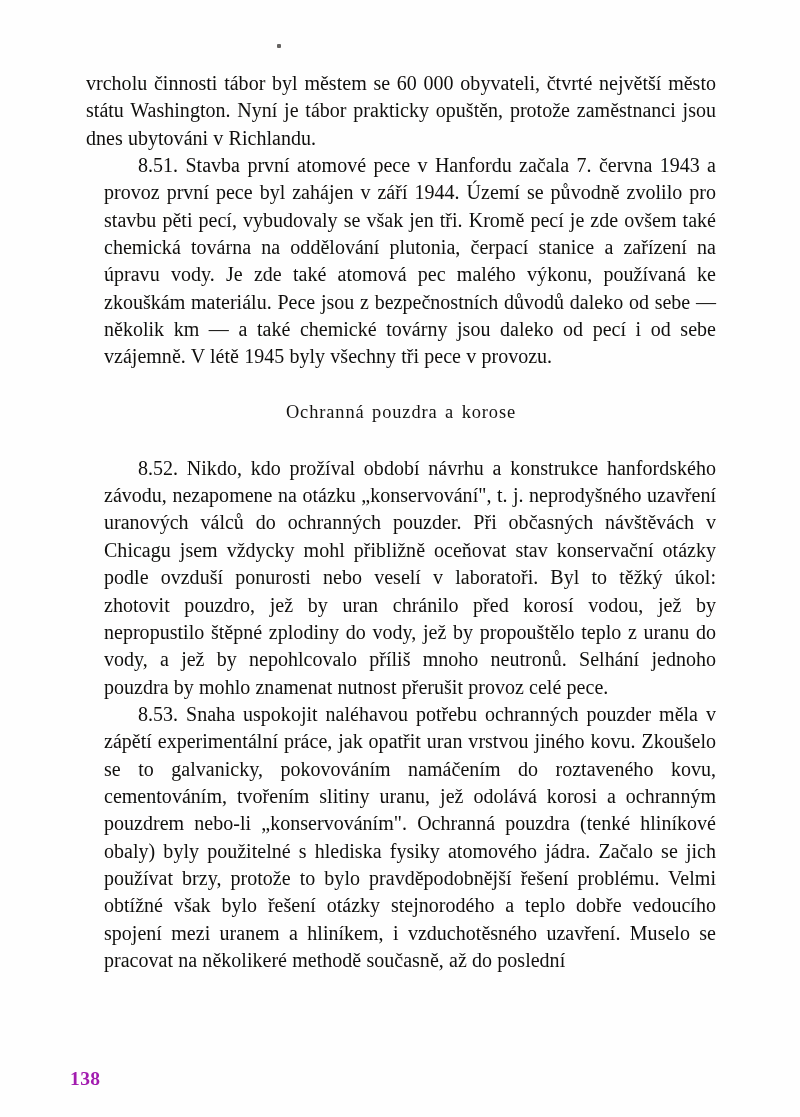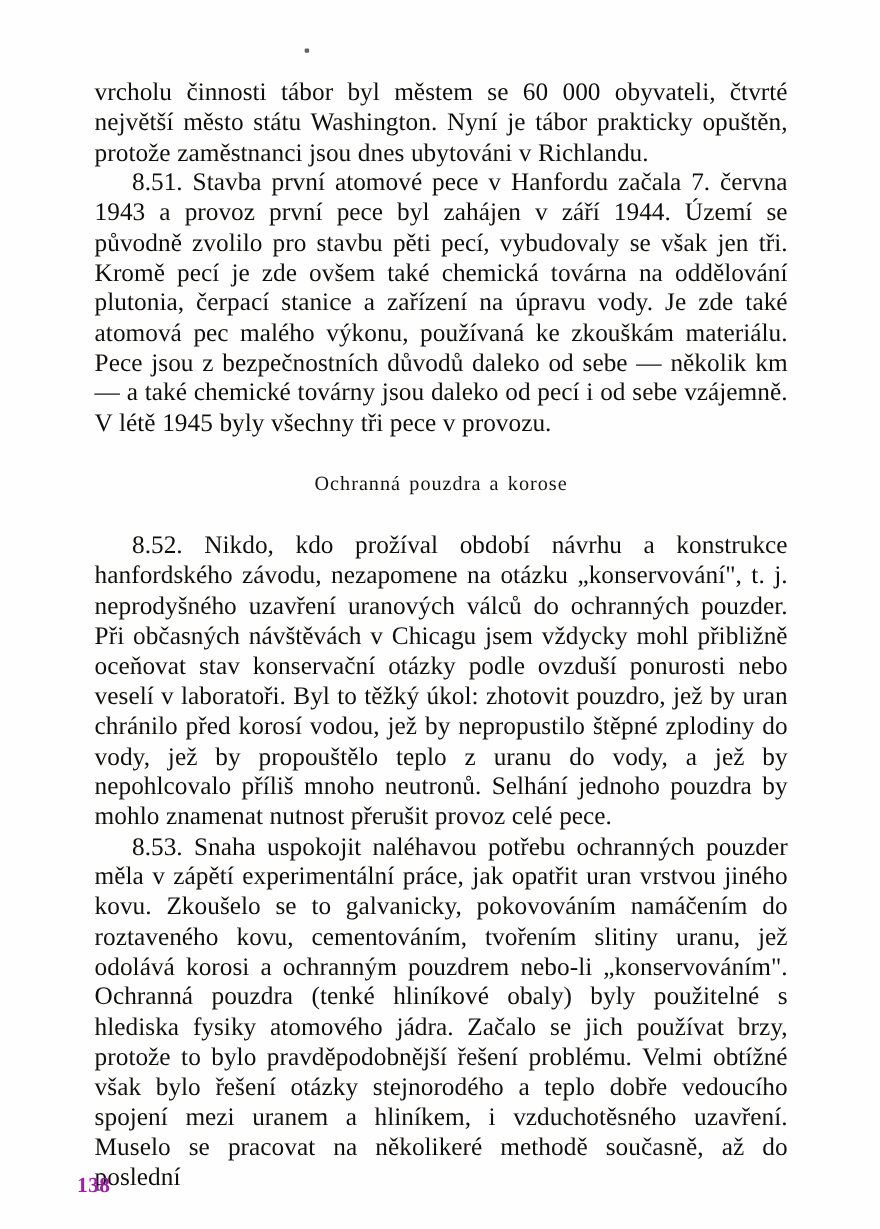--- a/index.html
+++ b/index.html
@@ -27,30 +27,31 @@
     opacity: 0.85;
   }
   .textblock {
     position: absolute;
     left: 86px;
     top: 70px;
     width: 630px;
   }
   p.body {
     margin: 0;
-    font-size: 23px;
+    font-size: 20px;
     line-height: 27.35px;
     text-align: justify;
     text-justify: inter-word;
     letter-spacing: 0.02px;
     word-spacing: 0.2px;
     -webkit-font-smoothing: none;
   }
   p.body.indent {
     text-indent: 34px;
+    margin-left: 18px;
   }
   .heading {
     margin: 0;
     padding: 0;
     font-size: 18.4px;
     text-align: center;
     letter-spacing: 0.9px;
     word-spacing: 2px;
     color: #131210;
   }

